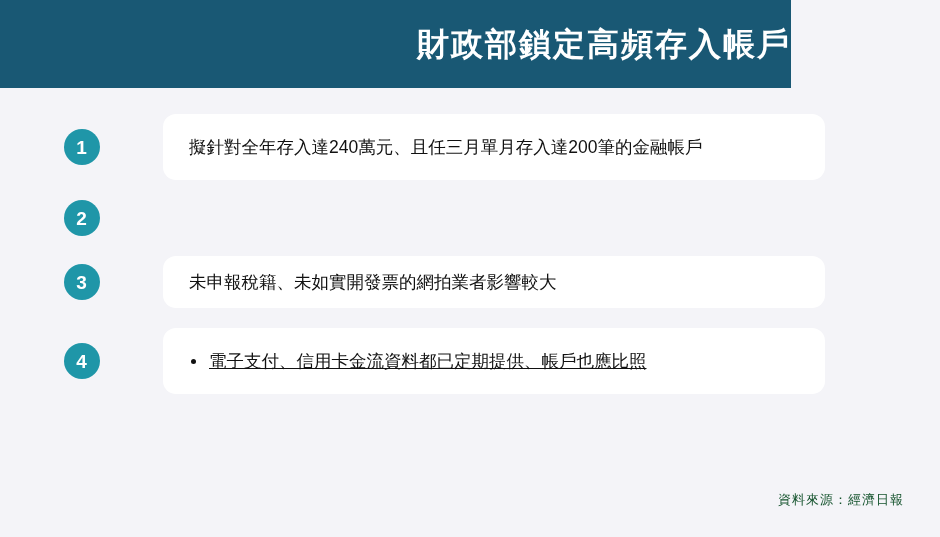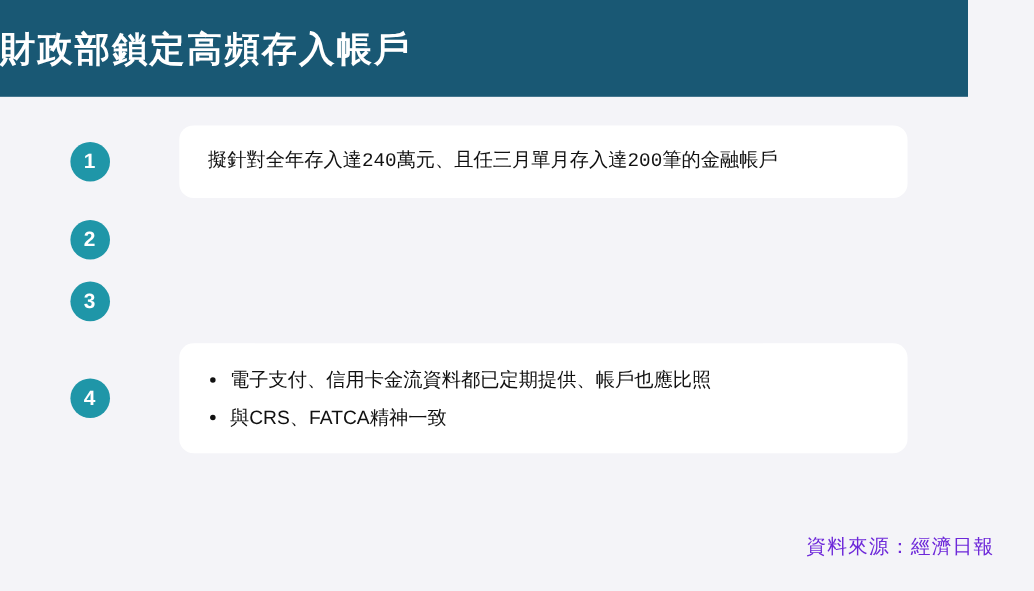--- a/index.html
+++ b/index.html
@@ -11,26 +11,26 @@
     width: 940px;
     height: 537px;
     background: #f4f4f8;
     font-family: "Liberation Sans", "DejaVu Sans", sans-serif;
     overflow: hidden;
     position: relative;
   }
 
   
   .header {
-    width: 880px;
+    width: 791px;
     height: 88px;
     background: #195874;
     display: flex;
     align-items: center;
-    justify-content: flex-start;
+    justify-content: flex-end;
     box-sizing: border-box;
   }
   .header-title {
     color: #ffffff;
     font-size: 32px;
     font-weight: bold;
     letter-spacing: 2px;
     line-height: 1;
     white-space: nowrap;
   }
@@ -77,28 +77,28 @@
     color: #111111;
     font-size: 17.5px;
     line-height: 34px;
   }
   .card.single {
     padding-top: 9px;
     padding-bottom: 9px;
   }
   .card-line {
     white-space: nowrap;
-    font-family: Liberation Mono, monospace;
   }
 
   
   .bullet-list {
     margin: 0;
     padding: 0;
     list-style: none;
+    text-decoration: underline;
   }
   .bullet-item {
     position: relative;
     padding-left: 20px;
     white-space: nowrap;
     line-height: 34px;
   }
   .bullet-item::before {
     content: "";
     position: absolute;
@@ -108,22 +108,22 @@
     height: 5px;
     border-radius: 50%;
     background: #111111;
   }
 
   
   .footer {
     position: absolute;
     right: 36px;
     bottom: 28px;
-    color: #6d28d9;
-    font-size: 18px;
+    color: #14532d;
+    font-size: 13px;
     letter-spacing: 1px;
     white-space: nowrap;
   }
 </style>
 </head>
 <body>
 
 <div class="header">
   <div class="header-title">財政部鎖定高頻存入帳戶</div>
 </div>
@@ -142,29 +142,31 @@
   <div class="row">
     <div class="badge-col">
       <div class="badge">2</div>
     </div>
   </div>
 
   <div class="row">
     <div class="badge-col">
       <div class="badge">3</div>
     </div>
+    <div class="card single">
+      <div class="card-line">未申報稅籍、未如實開發票的網拍業者影響較大</div>
+    </div>
   </div>
 
   <div class="row">
     <div class="badge-col">
       <div class="badge">4</div>
     </div>
     <div class="card">
       <ul class="bullet-list">
         <li class="bullet-item">電子支付、信用卡金流資料都已定期提供、帳戶也應比照</li>
-        <li class="bullet-item">與CRS、FATCA精神一致</li>
       </ul>
     </div>
   </div>
 
 </div>
 
 <div class="footer">資料來源：經濟日報</div>
 
 </body></html>

